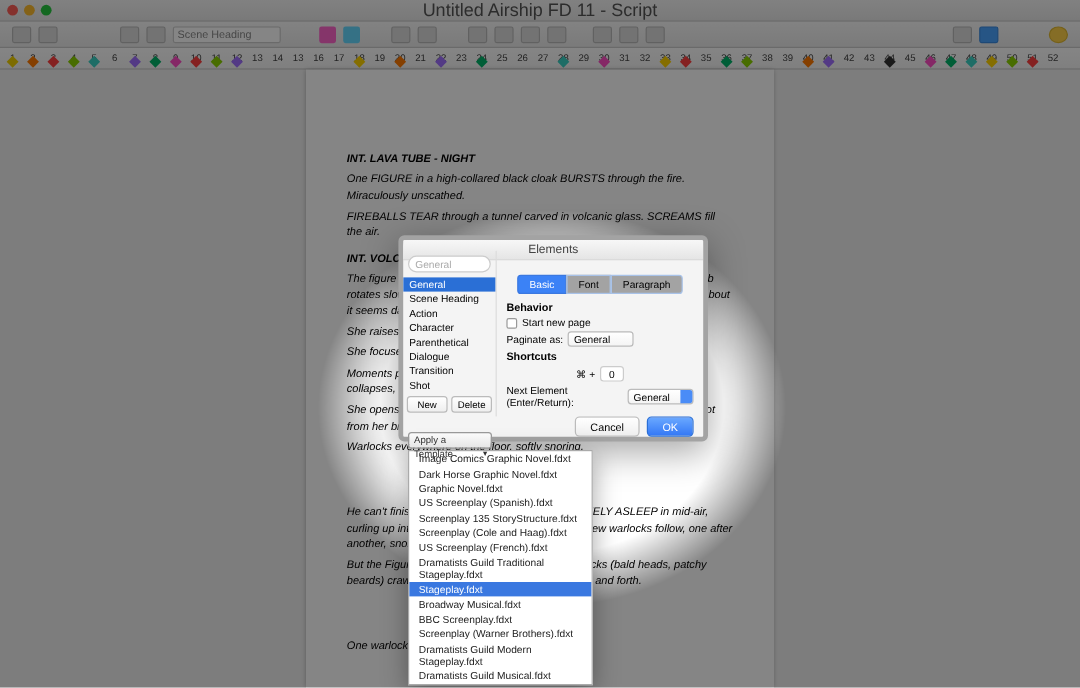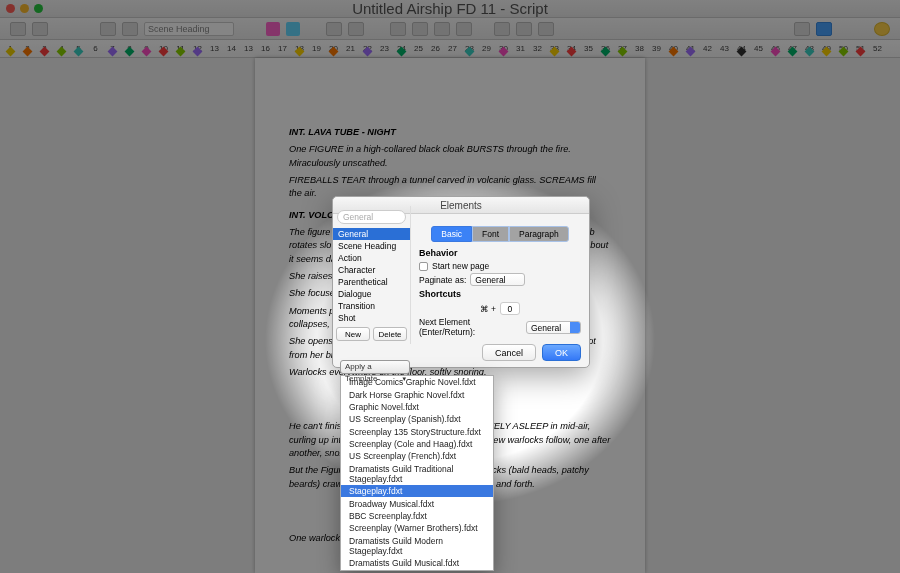--- a/index.html
+++ b/index.html
@@ -30,21 +30,21 @@
 .page .char { text-align:center; margin-top:6px; letter-spacing:.5px;}
 .page .dlg { margin:0 60px; }
 
 
 .dim { position:absolute; inset:0; background:rgba(0,0,0,.48); pointer-events:none; z-index:5;
   -webkit-mask: radial-gradient(ellipse 260px 220px at 460px 340px, transparent 55%, black 75%);
           mask: radial-gradient(ellipse 260px 220px at 460px 340px, transparent 55%, black 75%);
 }
 
 
-.dialog { position:absolute; left:332px; top:196px; width:258px; height:172px; background:#f4f4f4; border:1px solid #a3a3a3; border-radius:5px; box-shadow:0 8px 30px rgba(0,0,0,.35); z-index:10; font-size:10px;}
+.dialog { position:absolute; left:332px; top:196px; width:258px; height:172px; background:#f4f4f4; border:4px solid #a3a3a3; border-radius:5px; box-shadow:0 8px 30px rgba(0,0,0,.35); z-index:10; font-size:10px;}
 .dialog .dtitle { height:17px; background:linear-gradient(#f7f7f7,#e5e5e5); border-bottom:1px solid #ccc; text-align:center; font-size:10px; line-height:17px; color:#444; border-radius:5px 5px 0 0;}
 .dialog .dbody { display:flex; height:130px;align-items:flex-end;}
 .sidepanel { width:78px; border-right:1px solid #ddd; display:flex; flex-direction:column;}
 .search { margin:4px; height:14px; border:1px solid #ccc; border-radius:7px; background:#fff; font-size:8.5px; color:#aaa; padding:0 5px; line-height:13px;}
 .elist { flex:1; overflow:hidden; font-size:8.5px; }
 .elist div { padding:1px 5px; cursor:default;}
 .elist .sel { background:#2a6fd6; color:#fff;}
 .sidebtns { display:flex; gap:3px; padding:3px;}
 .sidebtns button { flex:1; font-size:8px; height:14px; border:1px solid #bbb; background:linear-gradient(#fff,#eee); border-radius:3px;}
 

